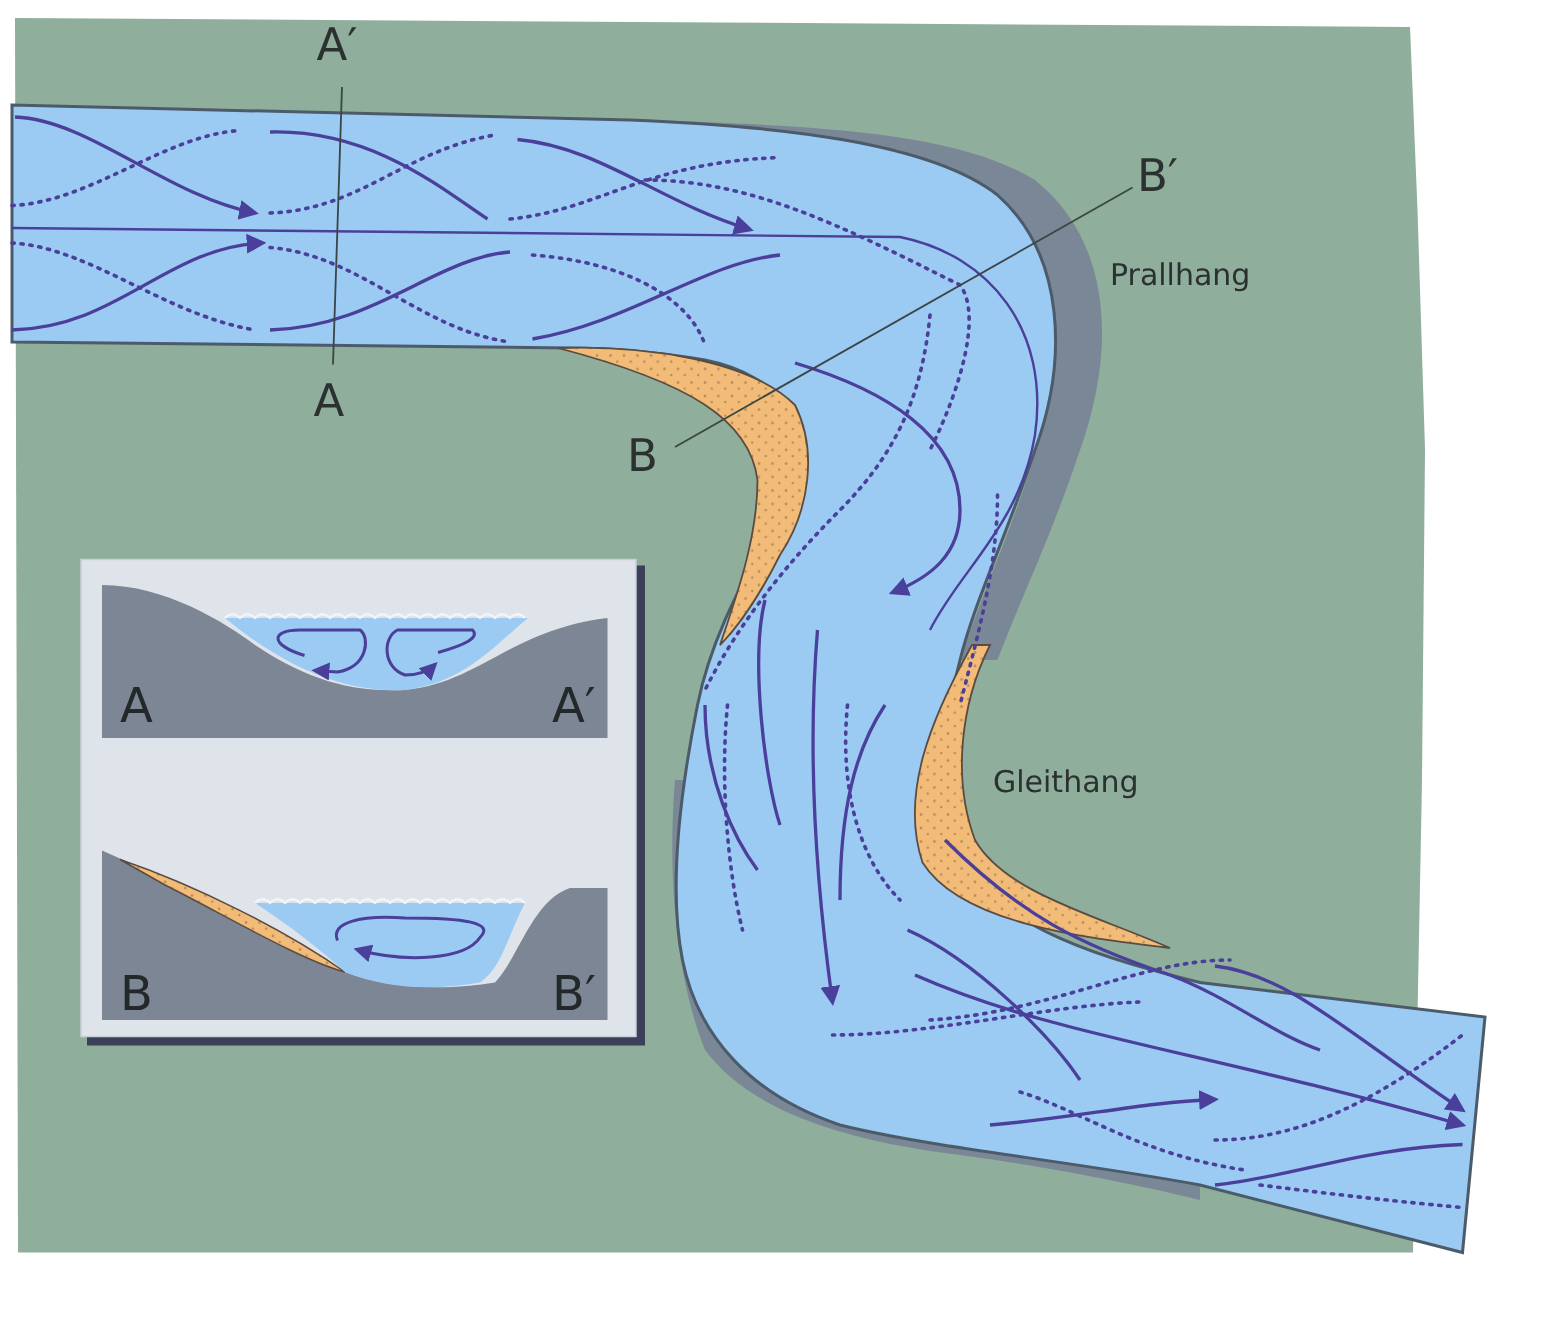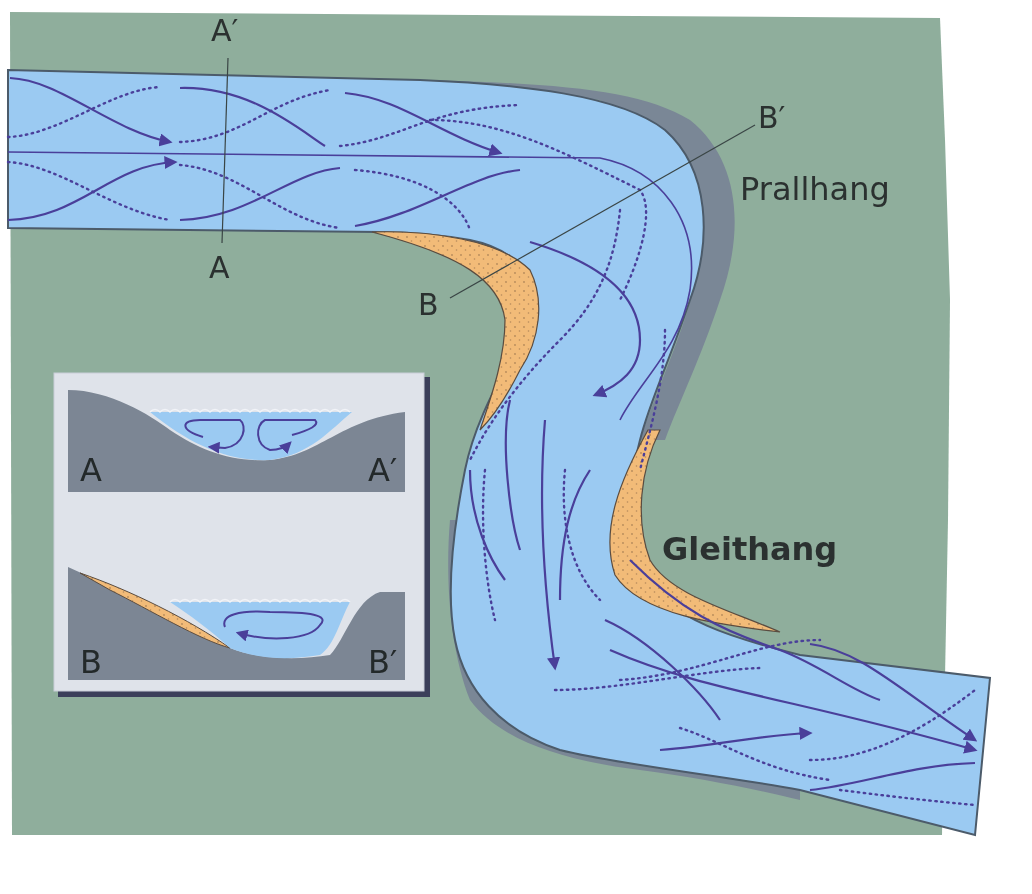--- a/index.html
+++ b/index.html
@@ -2,21 +2,21 @@
 <html><head>
 <meta charset="utf-8">
 <style>
   html, body { margin: 0; padding: 0; background: #ffffff; }
   body { width: 1032px; height: 894px; position: relative; overflow: hidden;
          font-family: "DejaVu Sans", sans-serif; }
   #diagram { position: absolute; left: 0; top: 0; width: 1032px; height: 894px; }
   .lbl { position: absolute; color: #2b3130; font-family: "DejaVu Sans", sans-serif;
          font-weight: normal; line-height: 1; white-space: nowrap; }
   .big { font-size: 30px; }
-  .name { font-size: 32px; letter-spacing: 0px; }
+  .name { font-size: 20px; letter-spacing: 0px; }
   .inset-lbl { font-size: 32px; color: #23292a; }
 </style>
 </head>
 <body>
 
 <svg id="diagram" viewBox="0 0 1032 894" xmlns="http://www.w3.org/2000/svg">
   <defs>
     <pattern id="sand" width="9" height="9" patternUnits="userSpaceOnUse">
       <rect width="9" height="9" fill="#f2bb78"></rect>
       <circle cx="2" cy="3" r="0.9" fill="#b58a5a"></circle>
@@ -97,18 +97,18 @@
     <path d="M170,602 q5,-5 10,0 q5,-5 10,0 q5,-5 10,0 q5,-5 10,0 q5,-5 10,0 q5,-5 10,0 q5,-5 10,0 q5,-5 10,0 q5,-5 10,0 q5,-5 10,0 q5,-5 10,0 q5,-5 10,0 q5,-5 10,0 q5,-5 10,0 q5,-5 10,0 q5,-5 10,0 q5,-5 10,0 q5,-5 10,0" fill="none" stroke="#f2f4f8" stroke-width="1.5"></path>
     <path d="M225,627 C220,615 240,610 270,612 C310,612 330,615 320,625 C310,640 270,642 238,633" fill="none" stroke="#4a3f9a" stroke-width="2" marker-end="url(#arr)"></path>
   </g>
 </svg>
 
 <div class="lbl big" style="left:211px; top:16px;">A′</div>
 <div class="lbl big" style="left:209px; top:253px;">A</div>
 <div class="lbl big" style="left:418px; top:290px;">B</div>
 <div class="lbl big" style="left:758px; top:103px;">B′</div>
 <div class="lbl name" style="left:740px; top:173px;">Prallhang</div>
-<div class="lbl name" style="left:662px; top:533px;font-weight:bold;">Gleithang</div>
+<div class="lbl name" style="left:662px; top:511px;">Gleithang</div>
 
 <div class="lbl inset-lbl" style="left:80px; top:454px;">A</div>
 <div class="lbl inset-lbl" style="left:368px; top:454px;">A′</div>
 <div class="lbl inset-lbl" style="left:80px; top:646px;">B</div>
 <div class="lbl inset-lbl" style="left:368px; top:646px;">B′</div>
 
 </body></html>

